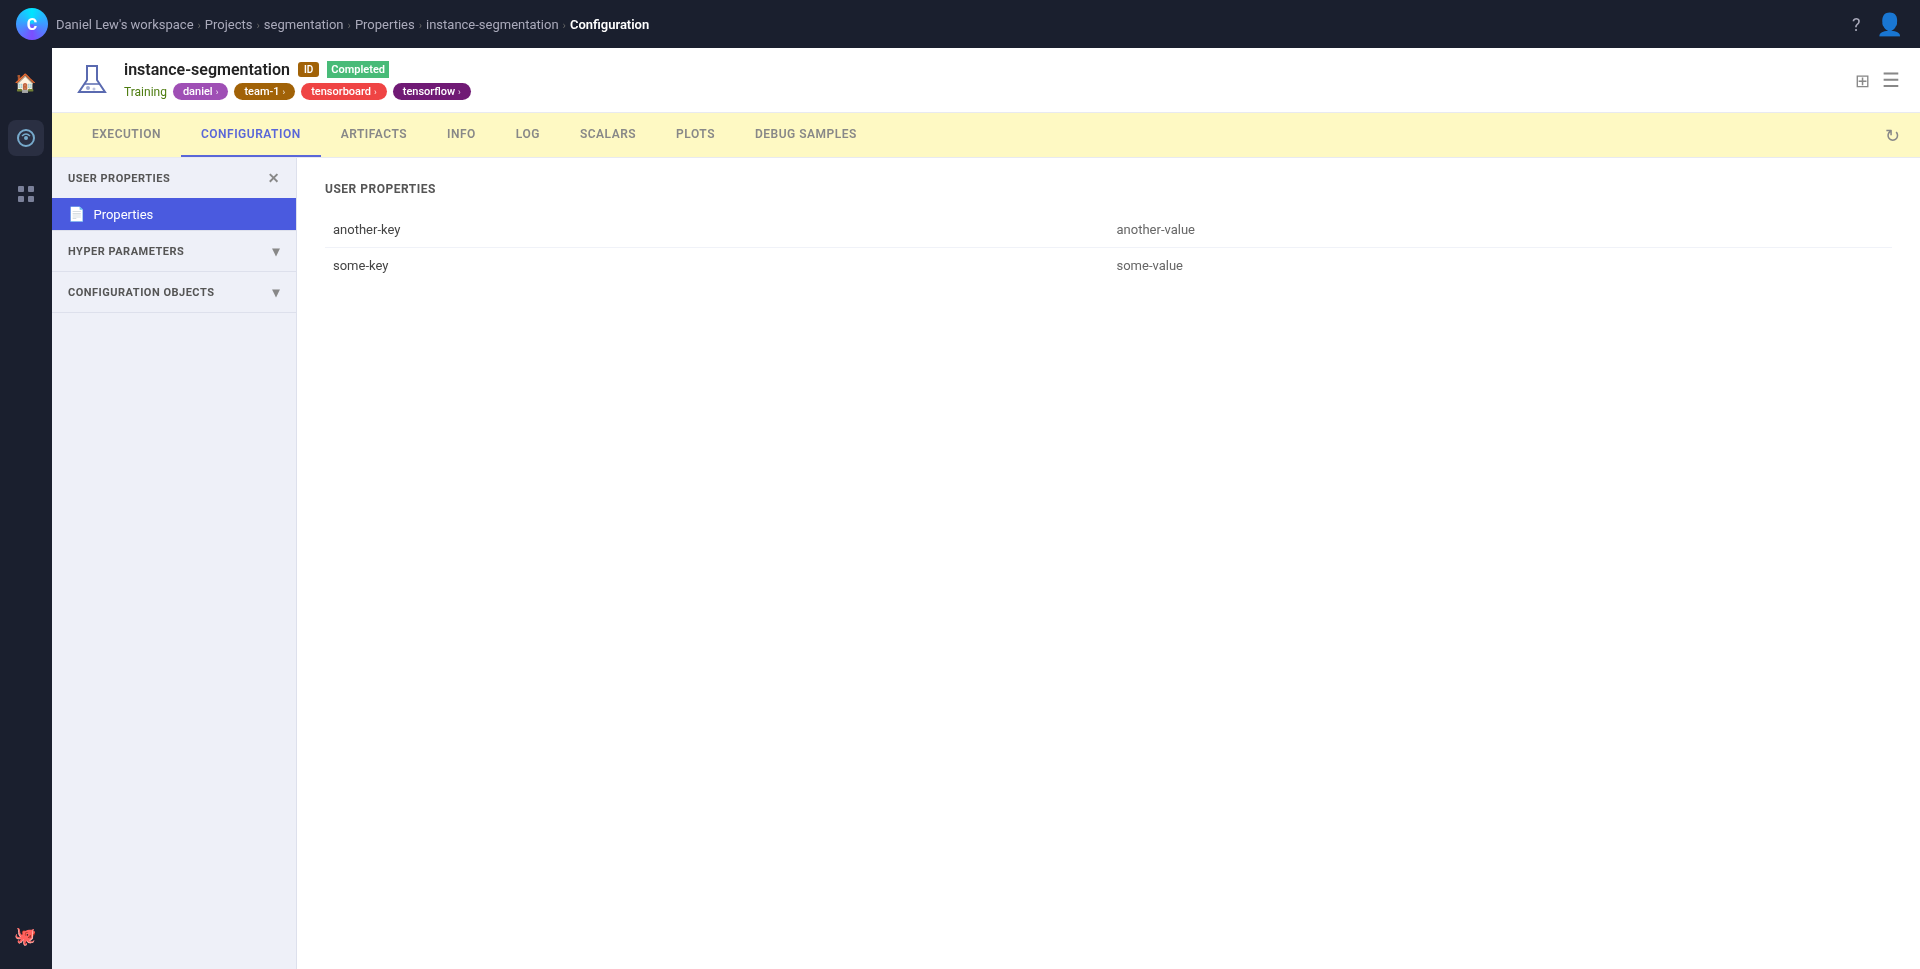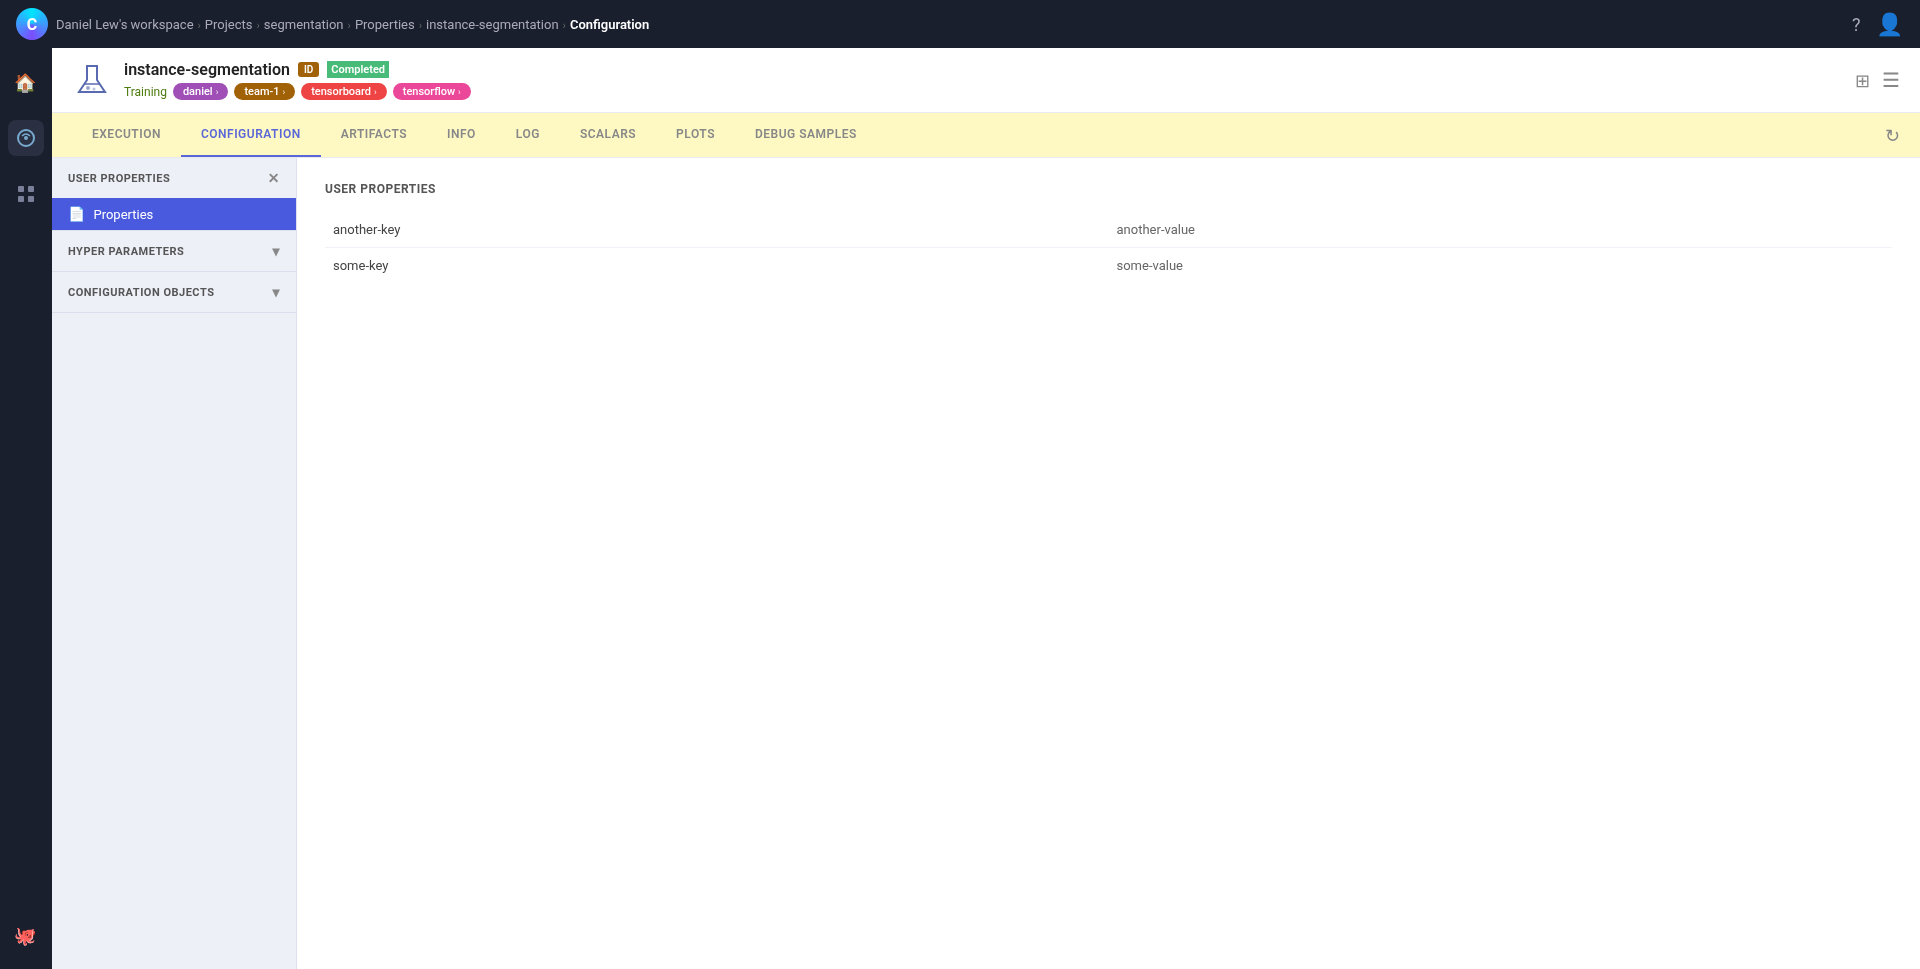--- a/index.html
+++ b/index.html
@@ -162,21 +162,21 @@
       align-items: center;
       gap: 3px;
     }
     .tag-arrow {
       font-size: 9px;
       opacity: 0.8;
     }
     .tag-daniel { background: #9f4fb5; }
     .tag-team1 { background: #a16207; }
     .tag-tensorboard { background: #ef4444; }
-    .tag-tensorflow { background: #ec4899; text-align: center; }
+    .tag-tensorflow { background: #701a75; text-align: center; }
     .experiment-header-right {
       display: flex;
       align-items: center;
       gap: 12px;
       color: #888;
     }
 
     
     .tabs-bar {
       background: #fef9c3;

